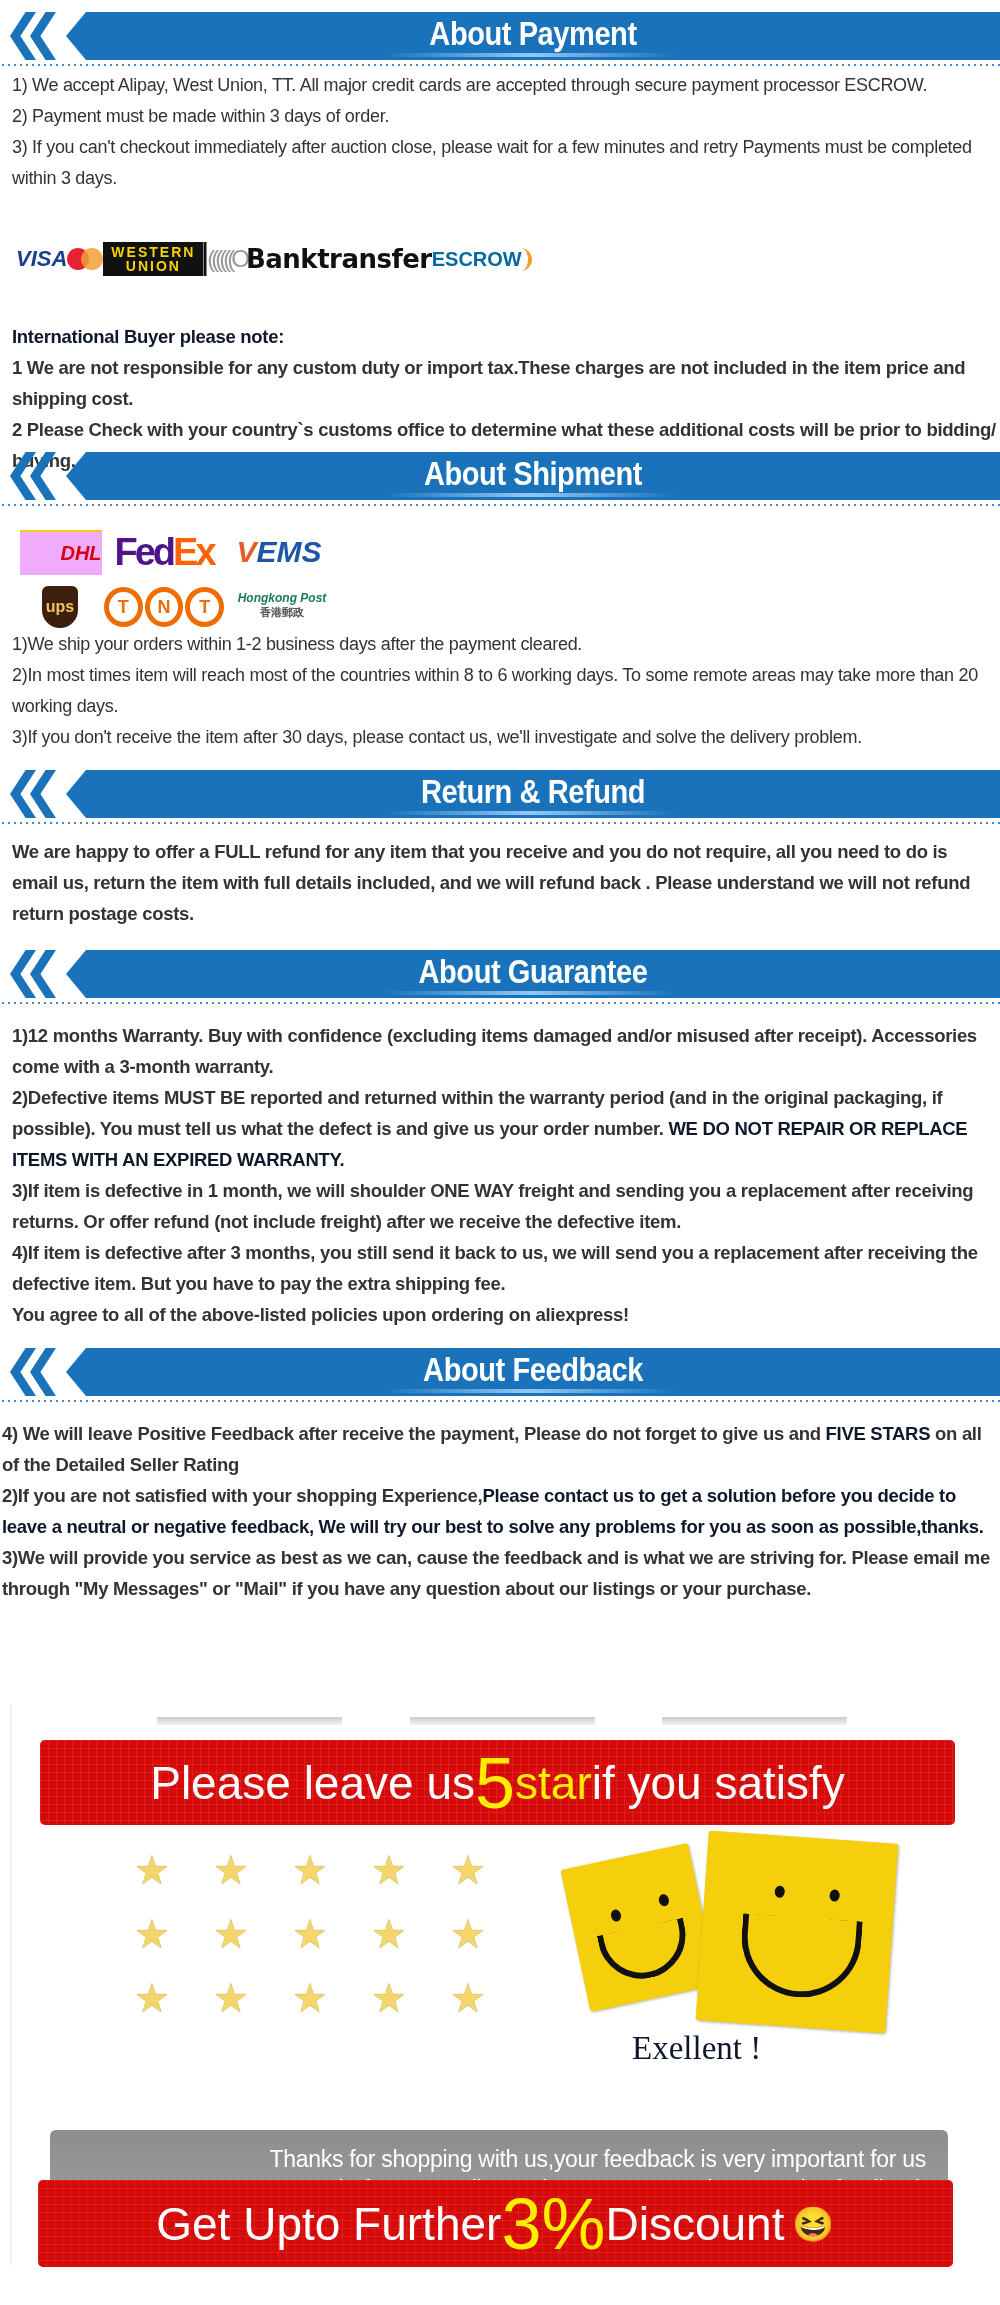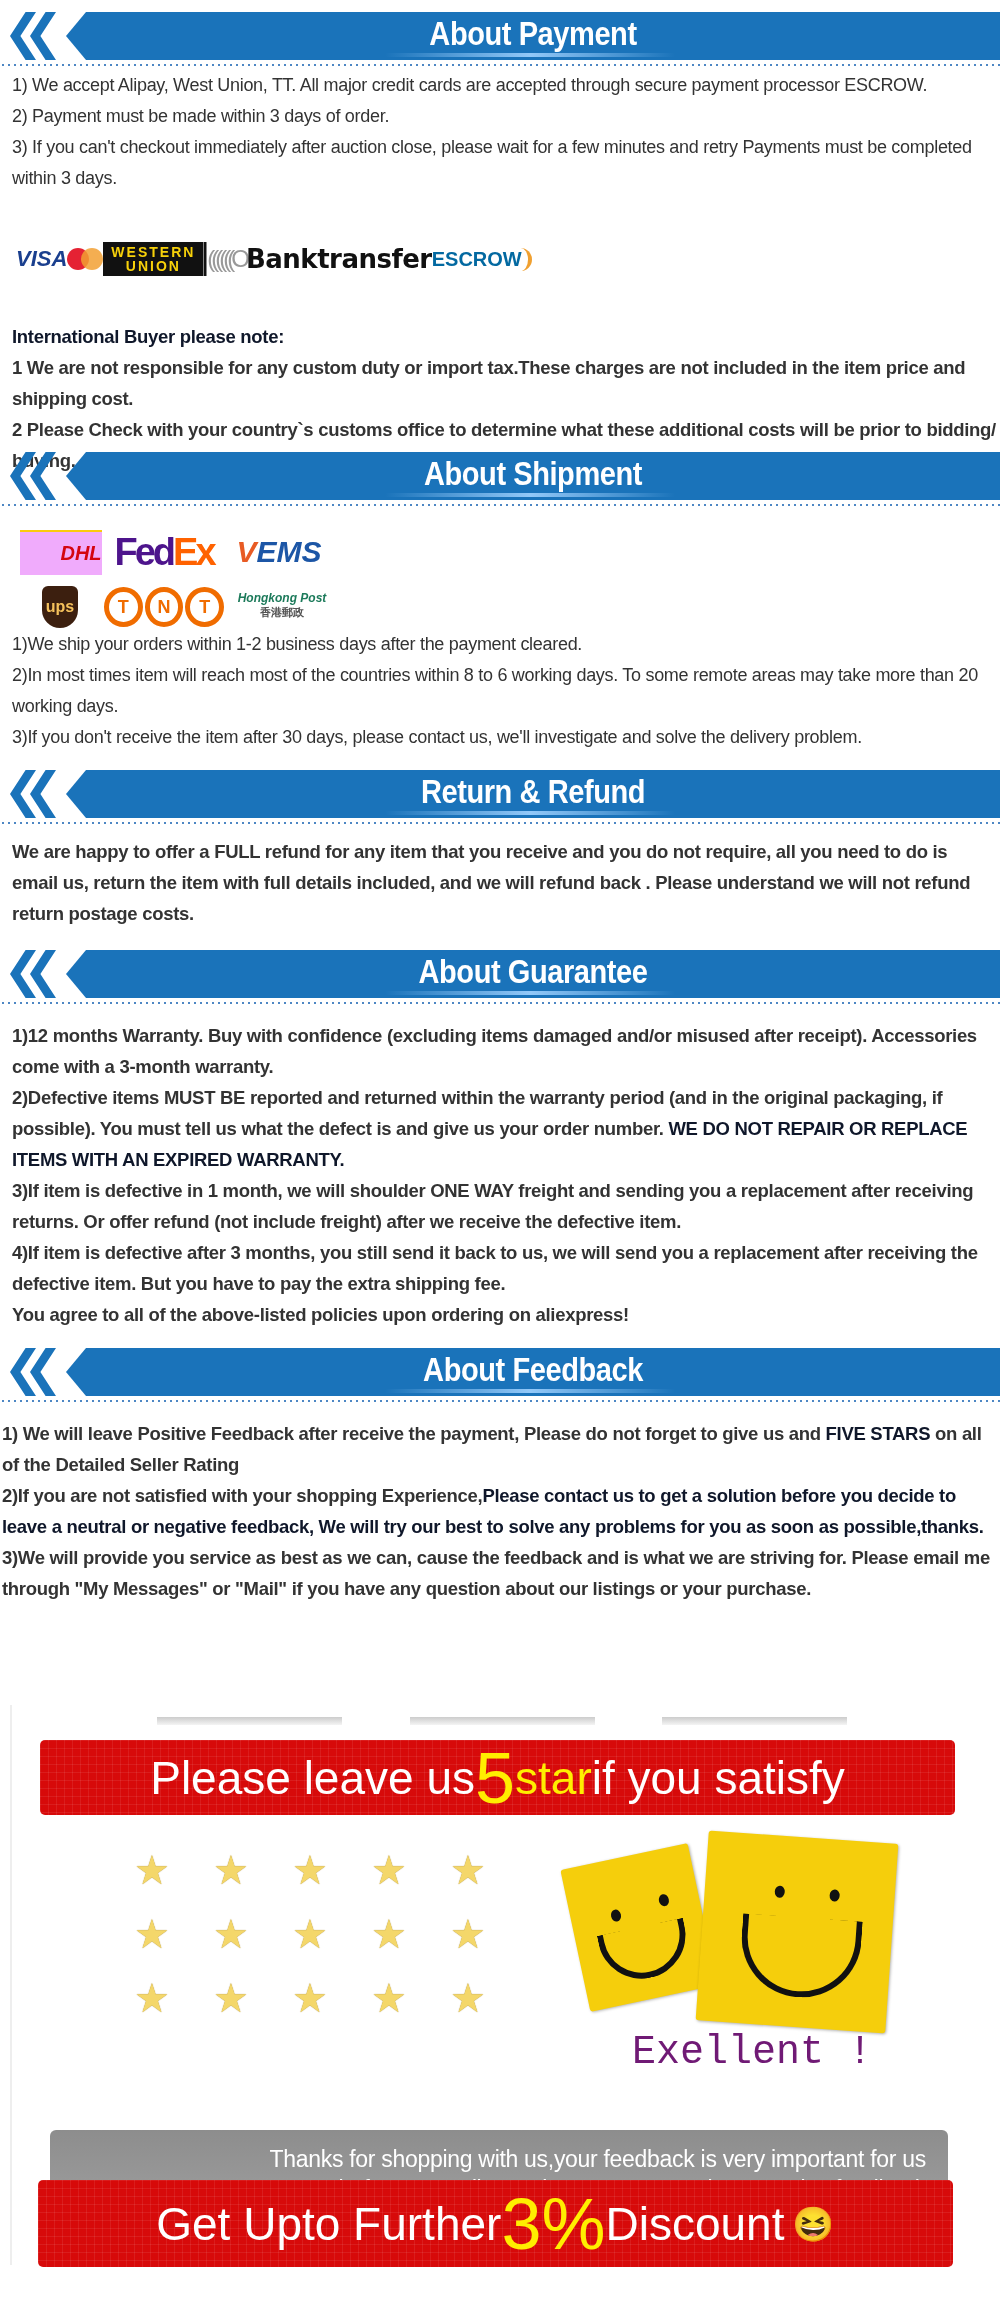--- a/index.html
+++ b/index.html
@@ -141,30 +141,30 @@
 
 <div class="banner" style="top:1348px">
   <div class="chev c1"></div>
   <div class="chev c2"></div>
   <div class="bar"></div>
   <div class="title">About Feedback</div>
   <div class="glow"></div>
   <div class="dots"></div>
 </div>
 <div class="txt" style="top:1418px; left:2px; width:996px;">
-  <p><span>1) We will leave Positive Feedback after receive the payment, Please do not forget to give us  and </span><span class="red">FIVE STARS</span><span> on all of the Detailed Seller Rating</span></p>
+  <p><span>4) We will leave Positive Feedback after receive the payment, Please do not forget to give us  and </span><span class="red">FIVE STARS</span><span> on all of the Detailed Seller Rating</span></p>
   <p><span>2)If you are not satisfied with your shopping Experience,</span><span class="red">Please contact us to get a solution before you decide to leave a  neutral or  negative feedback, We will try our best to solve any problems for you as soon as possible,thanks.</span></p>
   <p>3)We will provide you service as best as we can, cause the feedback and  is what we are striving for. Please  email me through "My Messages" or "Mail" if you have any question about our listings or your purchase.</p>
 </div>
 
 <div class="promo">
   <div class="tabs" style="left:145px"></div>
   <div class="tabs" style="left:398px"></div>
   <div class="tabs" style="left:650px"></div>
-  <div class="redbar" style="left:28px; top:35px; width:915px; height:75px; font-size:46px;">
+  <div class="redbar" style="left:28px; top:35px; width:915px; height:85px; font-size:46px;">
     <span>Please leave us </span>
       <span class="yellow" style="font-size:72px;">5</span>
       <span class="yellow"> star</span>
       <span> if you satisfy</span>
   </div>
   <div class="stars">
     <span class="star">★</span>
     <span class="star">★</span>
     <span class="star">★</span>
     <span class="star">★</span>
@@ -183,21 +183,21 @@
   <div class="smile" style="left:562px; top:150px; width:130px; height:145px; transform:rotate(-12deg);">
     <span class="eye" style="left:40px; top:50px"></span>
       <span class="eye" style="left:90px; top:45px"></span>
     <span class="mouth" style="left:22px; top:72px; width:88px; height:52px;"></span>
   </div>
   <div class="smile" style="left:690px; top:132px; width:190px; height:190px; transform:rotate(4deg);">
     <span class="eye" style="left:70px; top:50px"></span>
       <span class="eye" style="left:125px; top:50px"></span>
     <span class="mouth" style="left:40px; top:80px; width:120px; height:80px;"></span>
   </div>
-  <div style="position:absolute; left:620px; top:325px; font-family:Liberation Mono, monospace; font-size:40px; color:#701a75;">Exellent !</div>
+  <div style="position:absolute; left:620px; top:325px; font-family:Liberation Serif, serif; font-size:33px; color:#0f172a;">Exellent !</div>
   <div class="grey">
     <p>Thanks for shopping with us,your feedback is very important for us</p>
     <p>Contact us before open dispute,leave any neutral or negative feedback</p>
     <p>We will offer the best service for you</p>
   </div>
   <div class="redbar" style="left:28px; top:555px; width:915px; height:0;"></div>
 </div>
 <div class="redbar" style="left:38px; top:2180px; width:915px; height:87px; font-size:46px;">
   <span>Get Upto Further </span>
     <span class="yellow" style="font-size:72px;">3%</span>

